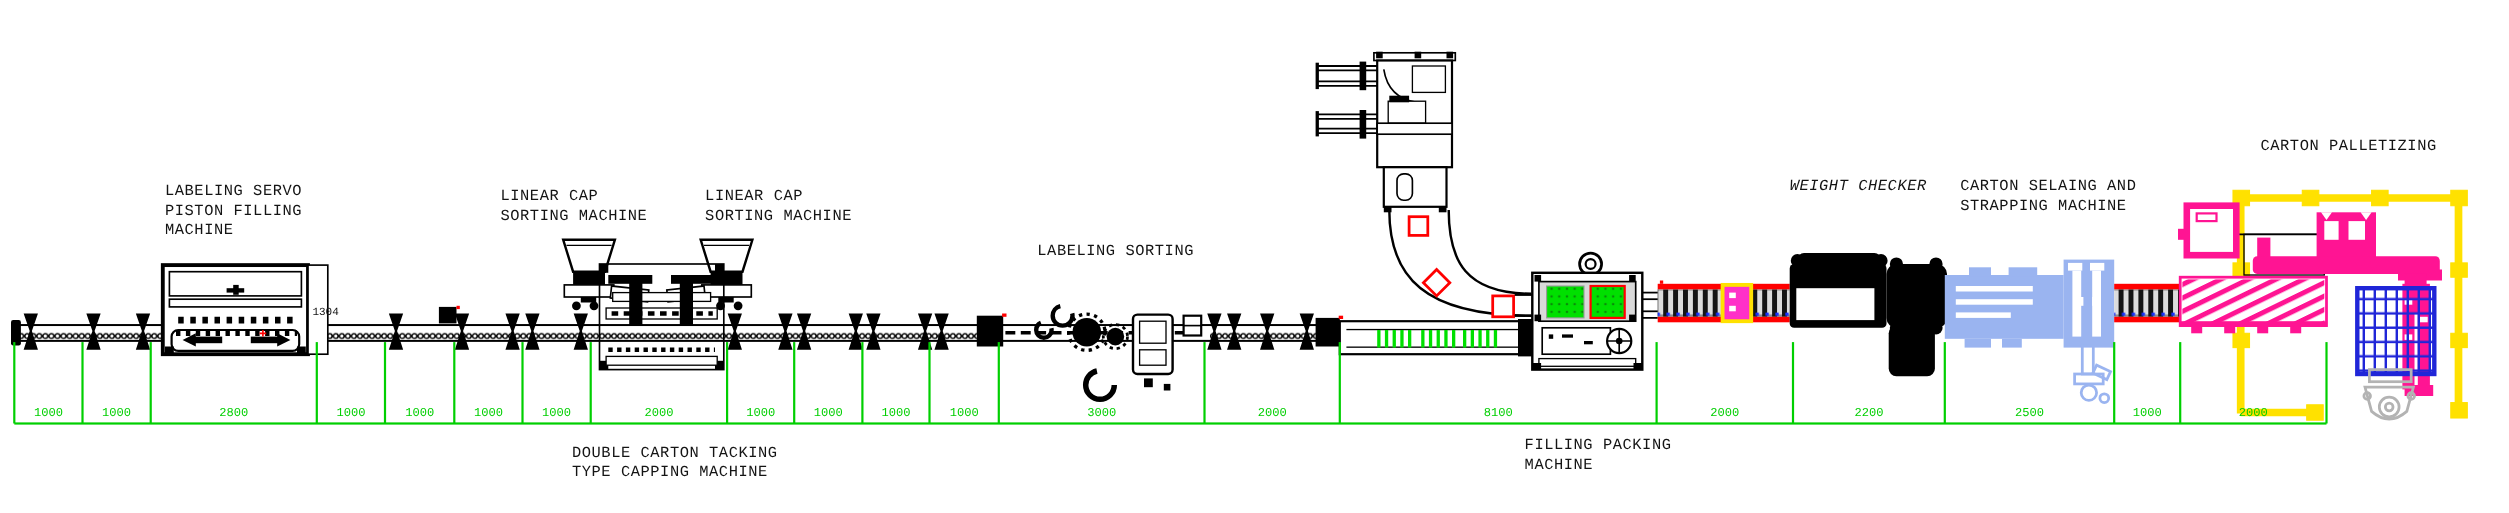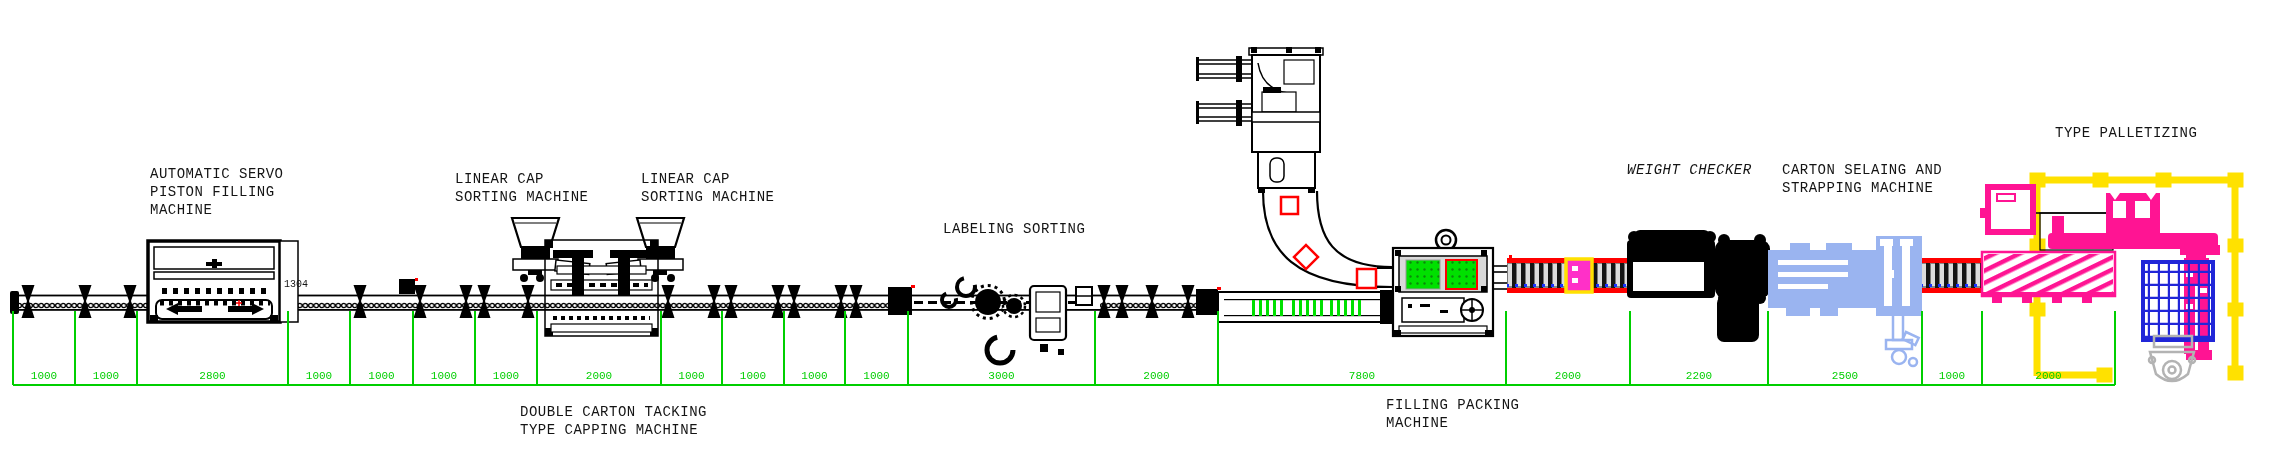--- a/index.html
+++ b/index.html
@@ -390,21 +390,21 @@
       <div class="dimt" style="left: 381.5px;">1000</div>
       <div class="dimt" style="left: 444px;">1000</div>
       <div class="dimt" style="left: 506px;">1000</div>
       <div class="dimt" style="left: 599px;">2000</div>
       <div class="dimt" style="left: 691.5px;">1000</div>
       <div class="dimt" style="left: 753px;">1000</div>
       <div class="dimt" style="left: 814.5px;">1000</div>
       <div class="dimt" style="left: 876.5px;">1000</div>
       <div class="dimt" style="left: 1001.5px;">3000</div>
       <div class="dimt" style="left: 1156.5px;">2000</div>
-      <div class="dimt" style="left: 1362px;">7800</div>
+      <div class="dimt" style="left: 1362px;">8100</div>
       <div class="dimt" style="left: 1568px;">2000</div>
       <div class="dimt" style="left: 1699px;">2200</div>
       <div class="dimt" style="left: 1845px;">2500</div>
       <div class="dimt" style="left: 1952px;">1000</div>
       <div class="dimt" style="left: 2048.5px;">2000</div>
       <div class="dimv" style="left: 12px;"></div>
       <div class="dimv" style="left: 74px;"></div>
       <div class="dimv" style="left: 136px;"></div>
       <div class="dimv" style="left: 287px;"></div>
       <div class="dimv" style="left: 349px;"></div>
@@ -419,31 +419,31 @@
       <div class="dimv" style="left: 1094px;"></div>
       <div class="dimv" style="left: 1217px;"></div>
       <div class="dimv" style="left: 1505px;"></div>
       <div class="dimv" style="left: 1629px;"></div>
       <div class="dimv" style="left: 1767px;"></div>
       <div class="dimv" style="left: 1921px;"></div>
       <div class="dimv" style="left: 1981px;"></div>
       <div class="dimv" style="left: 2114px;"></div>
     </div>
 
-<div class="lbl" style="left:150px;top:165px;">AUTOMATIC SERVO
+<div class="lbl" style="left:150px;top:165px;">LABELING SERVO
 PISTON FILLING
 MACHINE</div>
 <div class="lbl" style="left:455px;top:170px;">LINEAR CAP
 SORTING MACHINE</div>
 <div class="lbl" style="left:641px;top:170px;">LINEAR CAP
 SORTING MACHINE</div>
 <div class="lbl" style="left:943px;top:220px;">LABELING SORTING</div>
 <div class="lbl" style="left:520px;top:403px;">DOUBLE CARTON TACKING
 TYPE CAPPING MACHINE</div>
 <div class="lbl" style="left:1386px;top:396px;">FILLING PACKING
 MACHINE</div>
 <div class="lbl" style="left:1627px;top:161px;font-style:italic;">WEIGHT CHECKER</div>
 <div class="lbl" style="left:1782px;top:161px;">CARTON SELAING AND
 STRAPPING MACHINE</div>
-<div class="lbl" style="left:2055px;top:124px;">TYPE PALLETIZING</div>
+<div class="lbl" style="left:2055px;top:124px;">CARTON PALLETIZING</div>
 <div class="lbl small" style="left:284px;top:276px;">1304</div>
 
 </div>
 
 </body></html>

